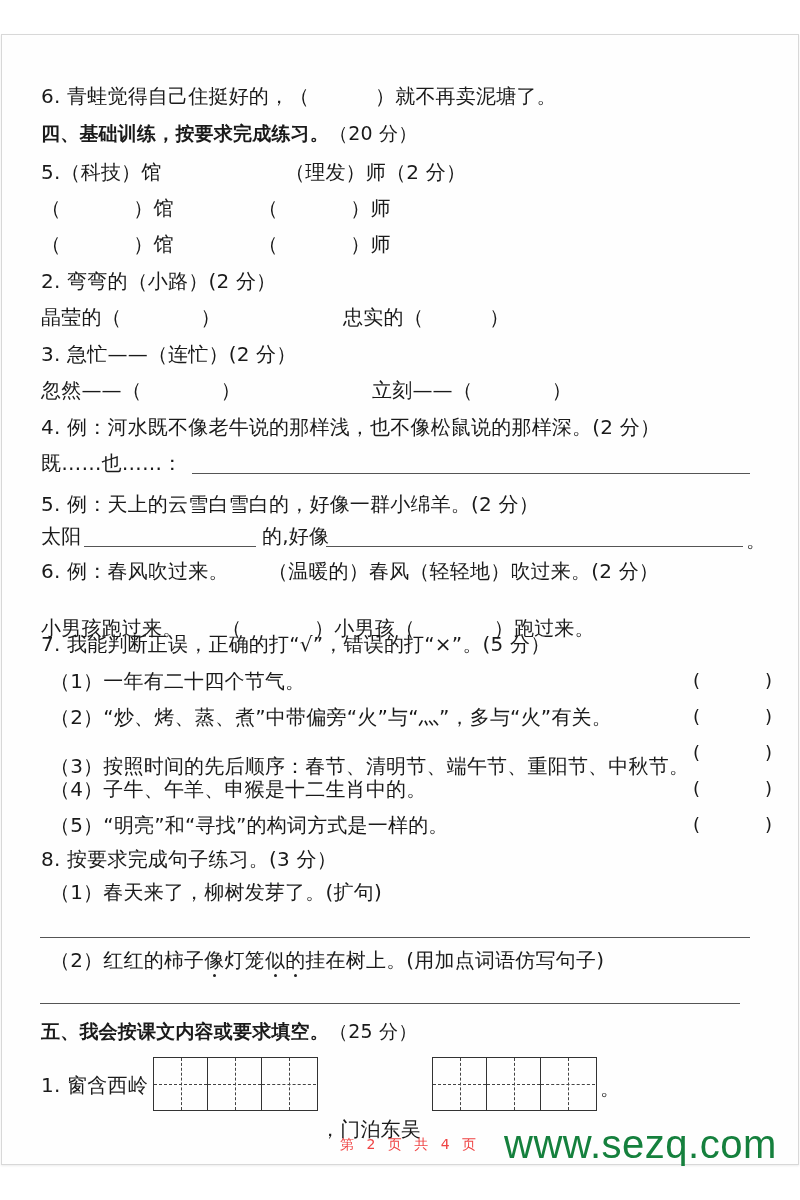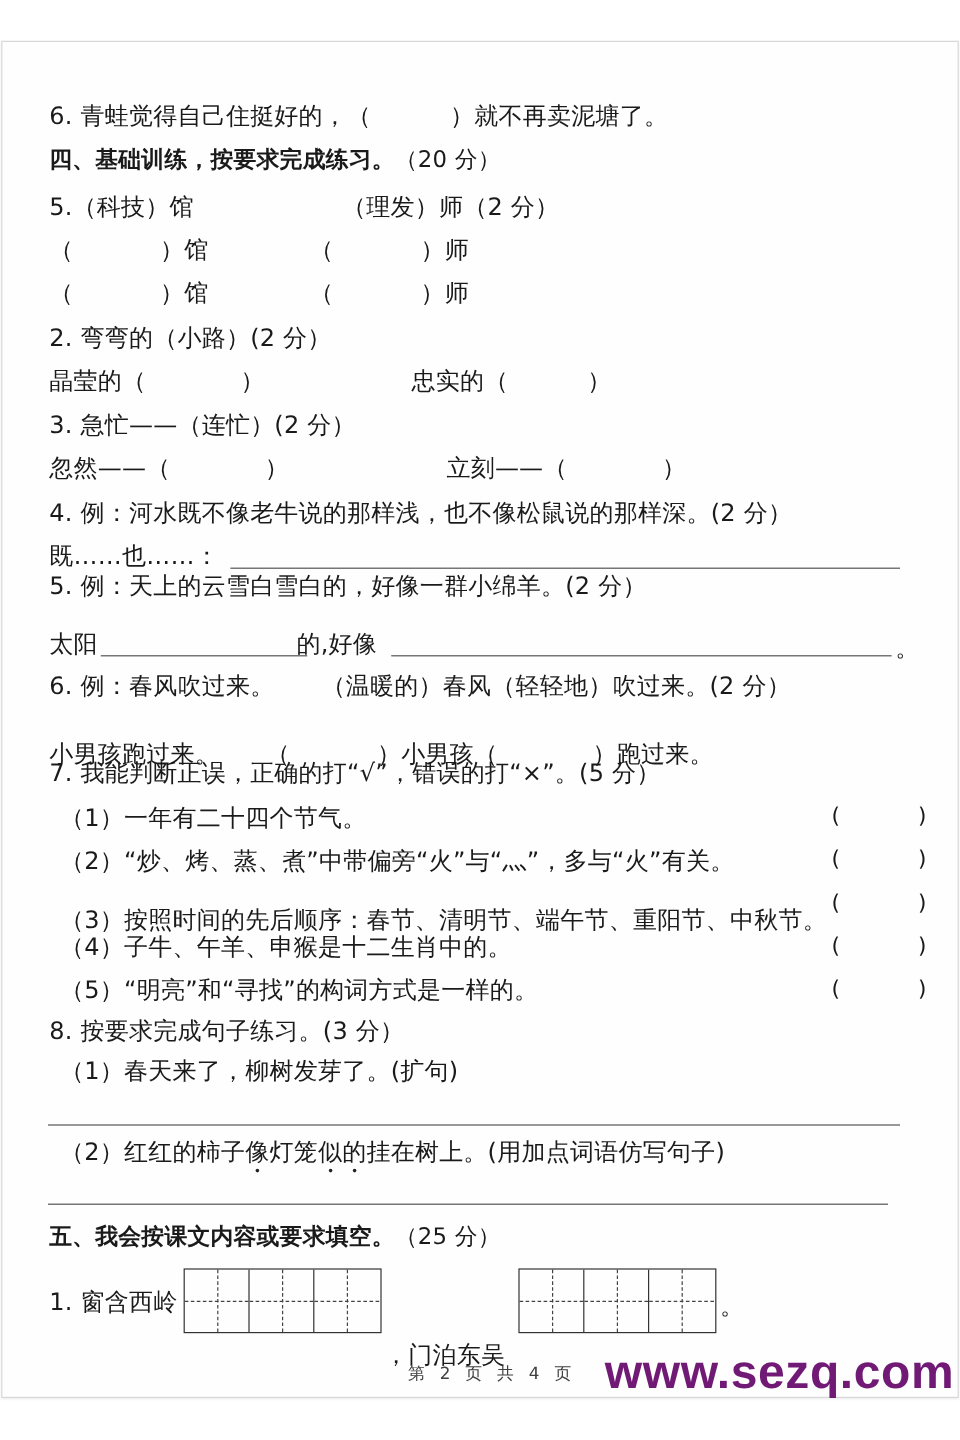--- a/index.html
+++ b/index.html
@@ -96,31 +96,30 @@
       margin-left: -1.5px;
       border-radius: 50%;
       background: #222;
     }
     .footer {
       position: absolute;
       left: 340px;
       top: 1136px;
       font-size: 14px;
       letter-spacing: 4px;
-      color: #404040;
+      color: #ef4444;
     }
     .watermark {
       position: absolute;
       left: 504px;
       top: 1122px;
       font-family: "Liberation Sans", sans-serif;
       font-size: 40px;
-      color: #701a75;
+      color: #15803d;
       letter-spacing: 0.5px;
-      font-weight: bold;
     }
   </style>
 </head>
 <body>
 
 <div class="page"></div>
 
 <div class="line" style="top:84px;">6. 青蛙觉得自己住挺好的，（          ）就不再卖泥塘了。</div>
 
 <div class="line heading" style="top:121px;"><span>四、基础训练，按要求完成练习。</span><span class="score">（20 分）</span></div>
@@ -137,24 +136,24 @@
 <div class="line" style="left:343px; top:305px;">忠实的（          ）</div>
 
 <div class="line" style="top:342px;">3. 急忙——（连忙）(2 分）</div>
 <div class="line" style="top:378px;">忽然——（            ）</div>
 <div class="line" style="left:324px; top:378px;margin-left:48px;">立刻——（            ）</div>
 
 <div class="line" style="top:415px;">4. 例：河水既不像老牛说的那样浅，也不像松鼠说的那样深。(2 分）</div>
 <div class="line" style="top:451px;">既……也……：</div>
 <div class="blank-line" style="left:192px; width:558px; top:473px;"></div>
 
-<div class="line" style="top:476px;">5. 例：天上的云雪白雪白的，好像一群小绵羊。(2 分）</div>
+<div class="line" style="top:492px;">5. 例：天上的云雪白雪白的，好像一群小绵羊。(2 分）</div>
 <div class="line" style="top:524px;">太阳</div>
 <div class="blank-line" style="left:84px; width:172px; top:546px;"></div>
-<div class="line" style="left:247px; top:524px;">的,好像</div>
+<div class="line" style="left:262px; top:524px;">的,好像</div>
 <div class="blank-line" style="left:326px; width:417px; top:546px;"></div>
 <div class="line" style="left:746px; top:528px;">。</div>
 
 <div class="line" style="top:559px;">6. 例：春风吹过来。      （温暖的）春风（轻轻地）吹过来。(2 分）</div>
 <div class="line" style="top:616px;">小男孩跑过来。      （           ）小男孩（            ）跑过来。</div>
 
 <div class="line" style="top:632px;">7. 我能判断正误，正确的打“√”，错误的打“×”。(5 分）</div>
 <div class="line" style="left:50px; top:669px;">（1）一年有二十四个节气。</div>
 <div class="judge-paren" style="left:693px; top:669px;">(</div>
 <div class="judge-paren" style="left:765px; top:669px;">)</div>

